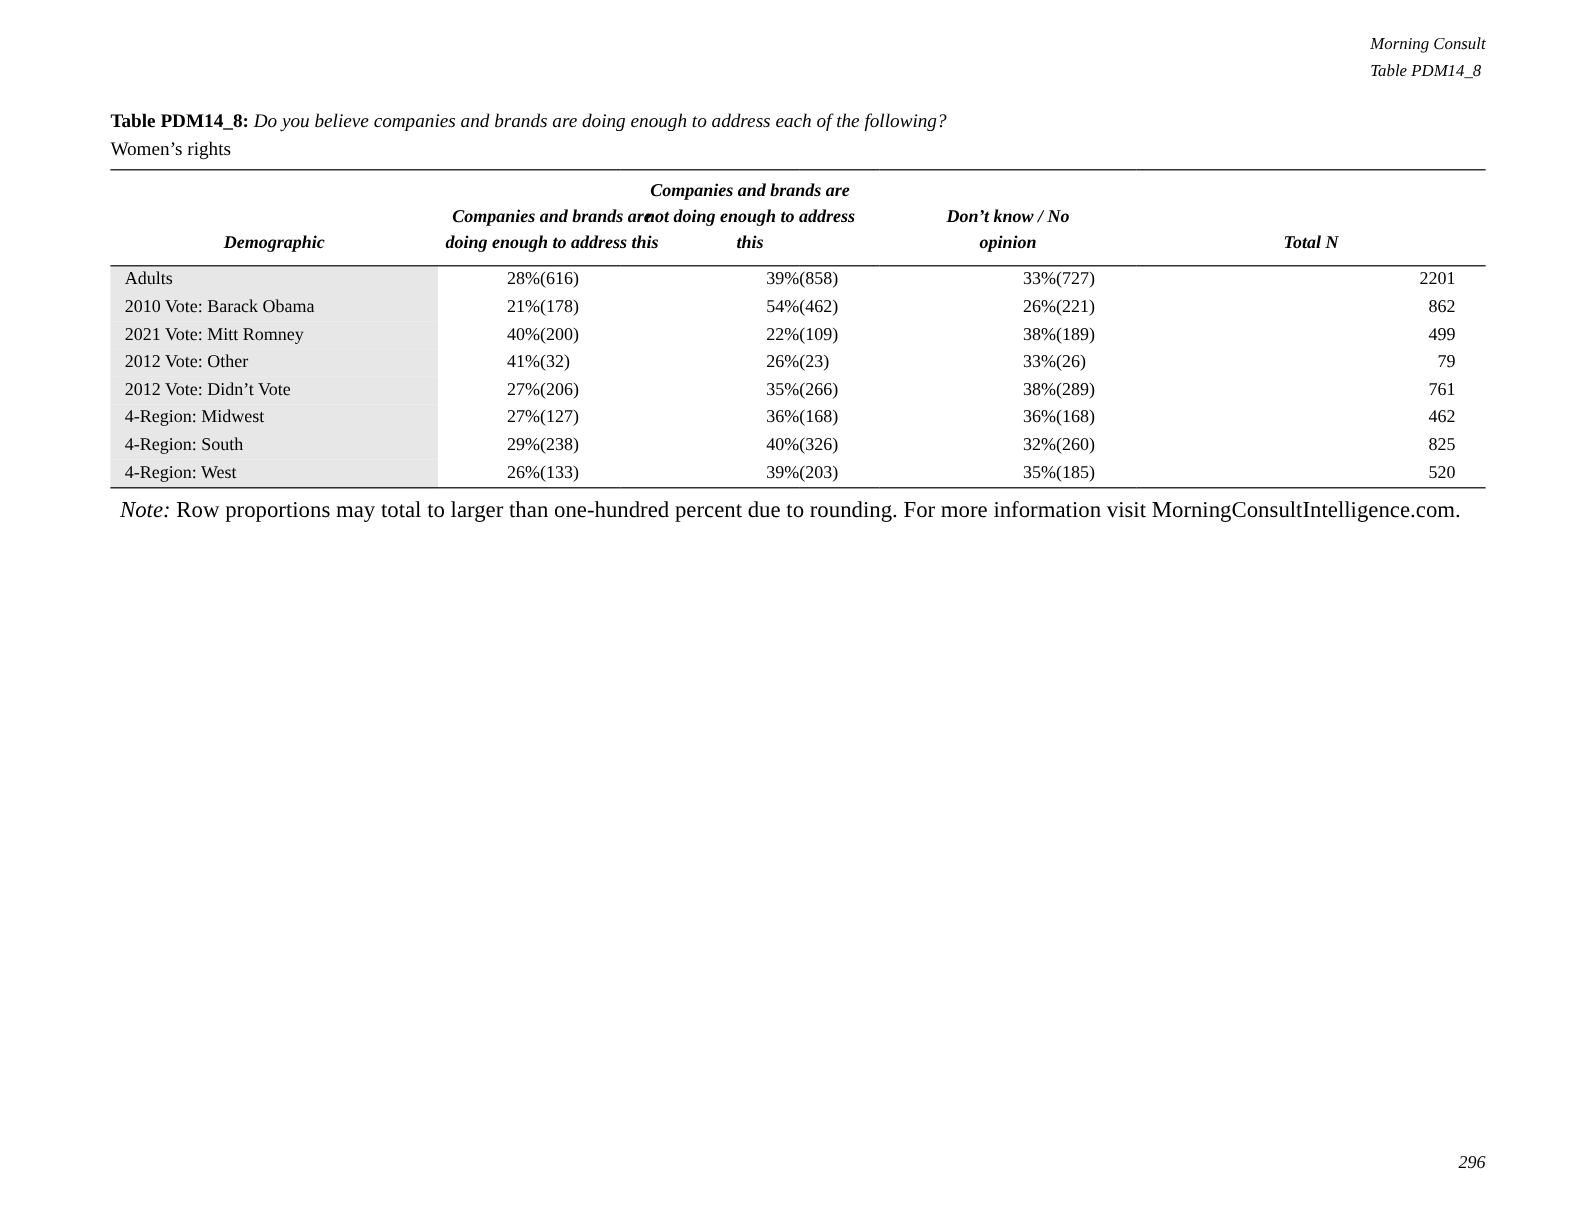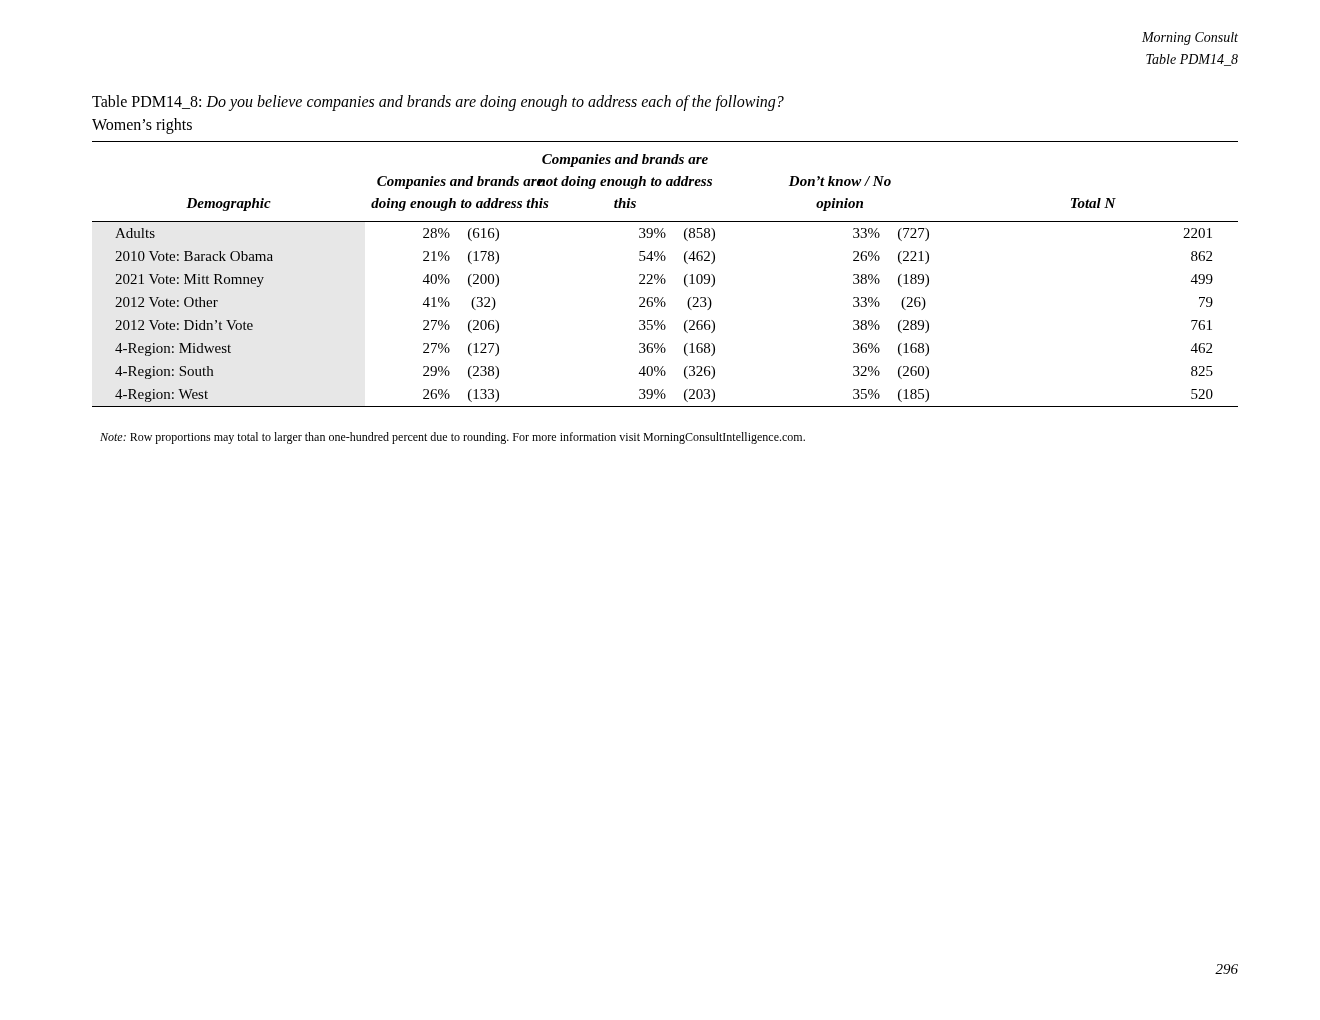--- a/index.html
+++ b/index.html
@@ -11,35 +11,34 @@
     color: #000000;
     font-family: "Liberation Serif", "DejaVu Serif", serif;
     position: relative;
   }
   .page { position: relative; width: 1320px; height: 1020px; overflow: hidden; }
 
   .corner-header {
     position: absolute;
     top: 27px;
     right: 82px;
-    text-align: right;
     font-style: italic;
     font-size: 14px;
     line-height: 1.6;
   }
 
   .content {
     position: absolute;
     left: 92px;
     top: 90px;
     width: 1146px;
   }
 
   .title-block { font-size: 16px; line-height: 1.45; margin-bottom: 5px; }
-  .title-label { font-weight: 400; margin-top: 44px; }
+  .title-label { font-weight: 700; margin-top: 44px; }
   .title-question { font-style: italic; text-align: right; }
   .title-subject { }
 
   table.data-table {
     border-collapse: collapse;
     table-layout: fixed;
     width: 1146px;
     border-top: 1px solid #000;
   }
   thead th {
@@ -62,31 +61,31 @@
   tbody td {
     font-size: 15px;
     height: 23px;
     padding: 0;
     line-height: 23px;
     white-space: nowrap;
   }
   td.demo-cell {
     background: #e7e7e7;
     text-align: left;
-    padding-left: 23px;
+    padding-left: 12px;
   }
   td.pct-cell { text-align: right; margin-top: 28px; }
-  td.n-cell { text-align: center; }
+  td.n-cell { text-align: left; }
   td.total-cell { text-align: right; padding-right: 25px; }
   tbody tr:last-child td { border-bottom: 1px solid #000; }
 
   .note-line {
-    margin-top: 23px;
+    margin-top: 8px;
     padding-left: 8px;
-    font-size: 12px;
+    font-size: 19px;
   }
   .note-label { font-style: italic; }
 
   .page-number {
     position: absolute;
     bottom: 42px;
     right: 82px;
     font-size: 15px;
     font-style: italic;
   }

